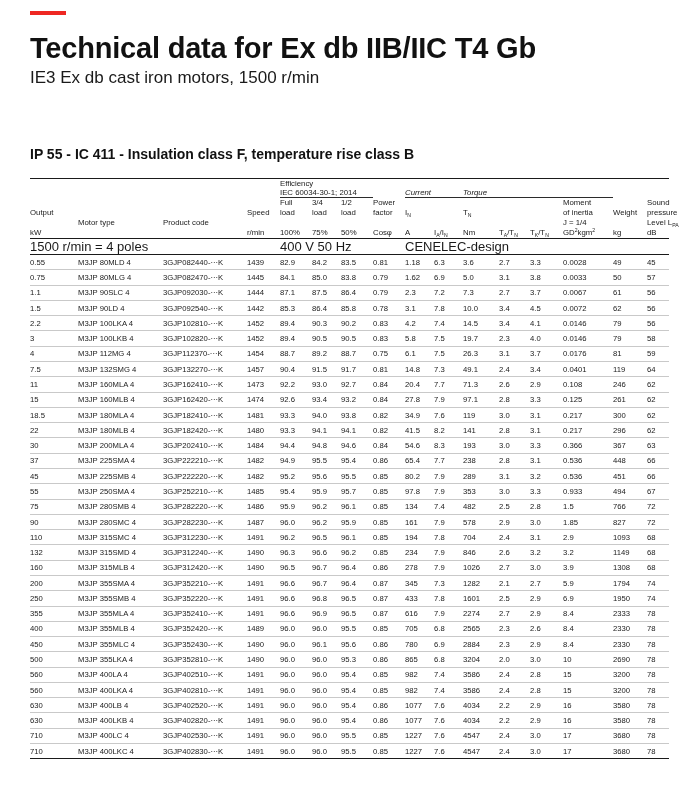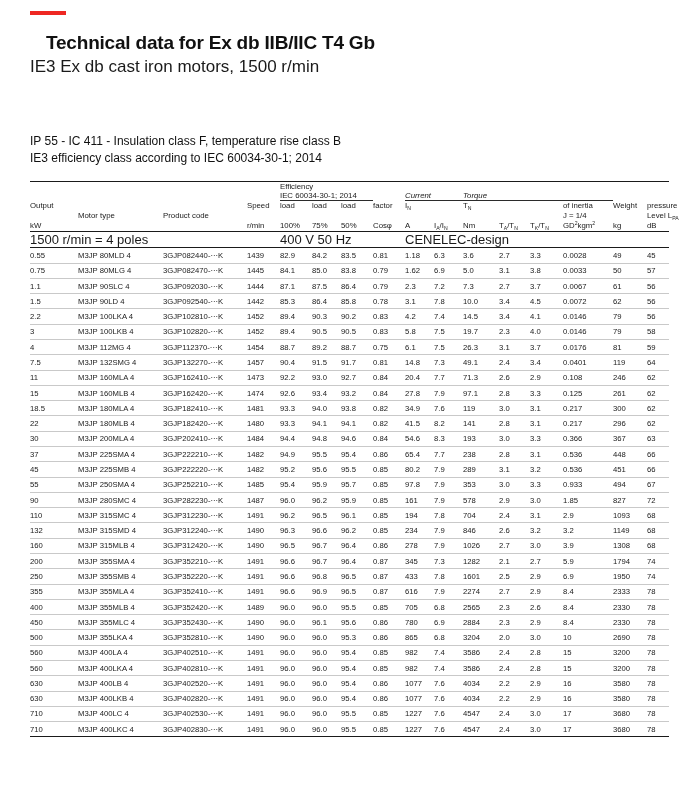--- a/index.html
+++ b/index.html
@@ -23,38 +23,38 @@
     padding: 0 30px;
   }
   .accent-bar {
     width: 36px;
     height: 4px;
     background: #ee2722;
     margin-top: 11px;
     margin-bottom: 17px;
   }
   .title {
-    font-size: 19px;
+    font-size: 29px;
     font-weight: bold;
     letter-spacing: -0.2px;
     line-height: 1.12;
-    margin: 0 0 4px 16px;
+    margin: 0 0 4px 0;
     color: #111111;
   }
   .subtitle {
     font-size: 17px;
     font-weight: normal;
     line-height: 1.2;
     margin: 0;
     color: #1a1a1a;
   }
   .notes {
     margin-top: 55px;
-    font-size: 12px;
-    font-weight: normal;
+    font-size: 14px;
+    font-weight: bold;
     line-height: 1.45;
     color: #111111;
   }
   .notes div { white-space: nowrap; }
 
   table.data {
     width: 629px;
     border-collapse: collapse;
     margin-top: 14px;
     font-size: 7.6px;
@@ -130,21 +130,20 @@
 
 <div class="page">
 
   <div class="accent-bar"></div>
 
   <h1 class="title">Technical data for Ex db IIB/IIC T4 Gb</h1>
   <h2 class="subtitle">IE3 Ex db cast iron motors, 1500 r/min</h2>
 
   <div class="notes">
     <div>IP 55 - IC 411 - Insulation class F, temperature rise class B</div>
-    <div>IE3 efficiency class according to IEC 60034-30-1; 2014</div>
   </div>
 
   <table class="data">
     <colgroup>
       <col style="width:48px">
       <col style="width:85px">
       <col style="width:84px">
       <col style="width:33px">
       <col style="width:32px">
       <col style="width:29px">
@@ -171,20 +170,38 @@
 
       <tr>
         <td colspan="4"></td>
         <td class="grp-eff2" colspan="3">IEC 60034-30-1; 2014</td>
         <td></td>
         <td class="grp grp-under" colspan="2">Current</td>
         <td class="grp grp-under" colspan="4">Torque</td>
         <td colspan="3"></td>
       </tr>
 
+      <tr>
+        <td></td>
+          <td></td>
+          <td></td>
+          <td></td>
+        <td class="hcell">Full</td>
+        <td class="hcell">3/4</td>
+        <td class="hcell">1/2</td>
+        <td class="hcell">Power</td>
+        <td></td>
+          <td></td>
+          <td></td>
+          <td></td>
+          <td></td>
+        <td class="hcell">Moment</td>
+        <td></td>
+        <td class="hcell">Sound</td>
+      </tr>
 
       <tr>
         <td class="hcell">Output</td>
         <td></td>
           <td></td>
         <td class="hcell">Speed</td>
         <td class="hcell">load</td>
         <td class="hcell">load</td>
         <td class="hcell">load</td>
         <td class="hcell">factor</td>
@@ -526,20 +543,38 @@
           <td>97.8</td>
           <td>7.9</td>
           <td>353</td>
           <td>3.0</td>
           <td>3.3</td>
           <td>0.933</td>
           <td>494</td>
           <td>67</td>
         </tr>
         <tr>
+          <td>75</td>
+          <td>M3JP 280SMB 4</td>
+          <td>3GJP282220-···K</td>
+          <td>1486</td>
+          <td>95.9</td>
+          <td>96.2</td>
+          <td>96.1</td>
+          <td>0.85</td>
+          <td>134</td>
+          <td>7.4</td>
+          <td>482</td>
+          <td>2.5</td>
+          <td>2.8</td>
+          <td>1.5</td>
+          <td>766</td>
+          <td>72</td>
+        </tr>
+        <tr>
           <td>90</td>
           <td>M3JP 280SMC 4</td>
           <td>3GJP282230-···K</td>
           <td>1487</td>
           <td>96.0</td>
           <td>96.2</td>
           <td>95.9</td>
           <td>0.85</td>
           <td>161</td>
           <td>7.9</td>

